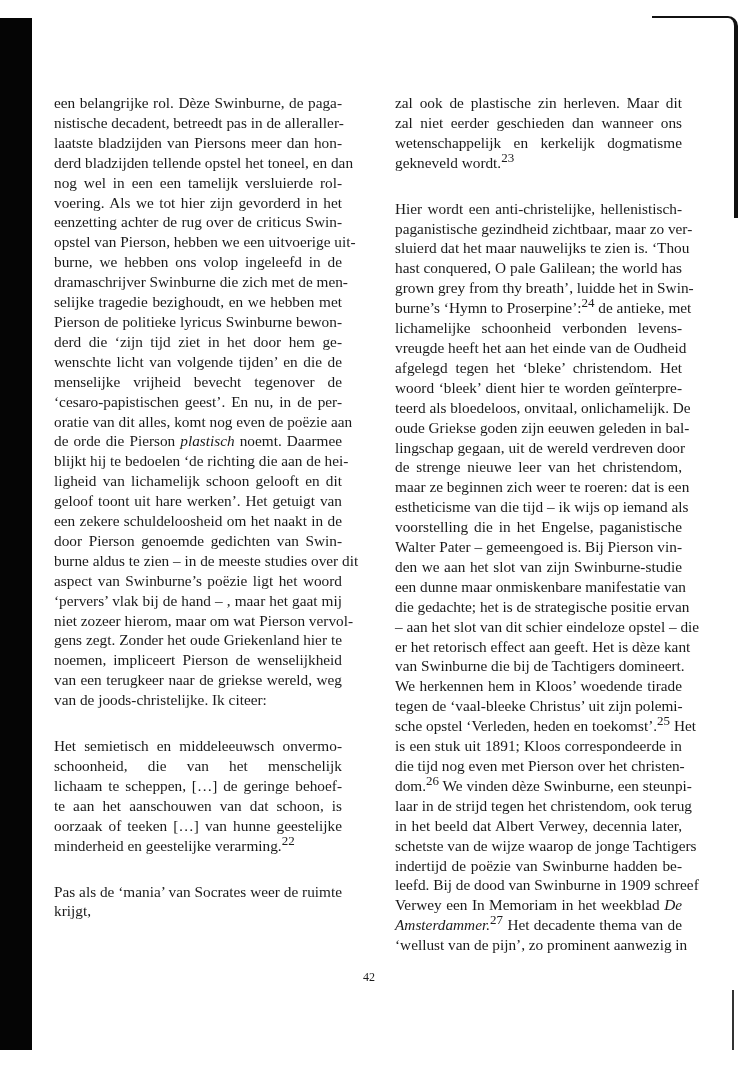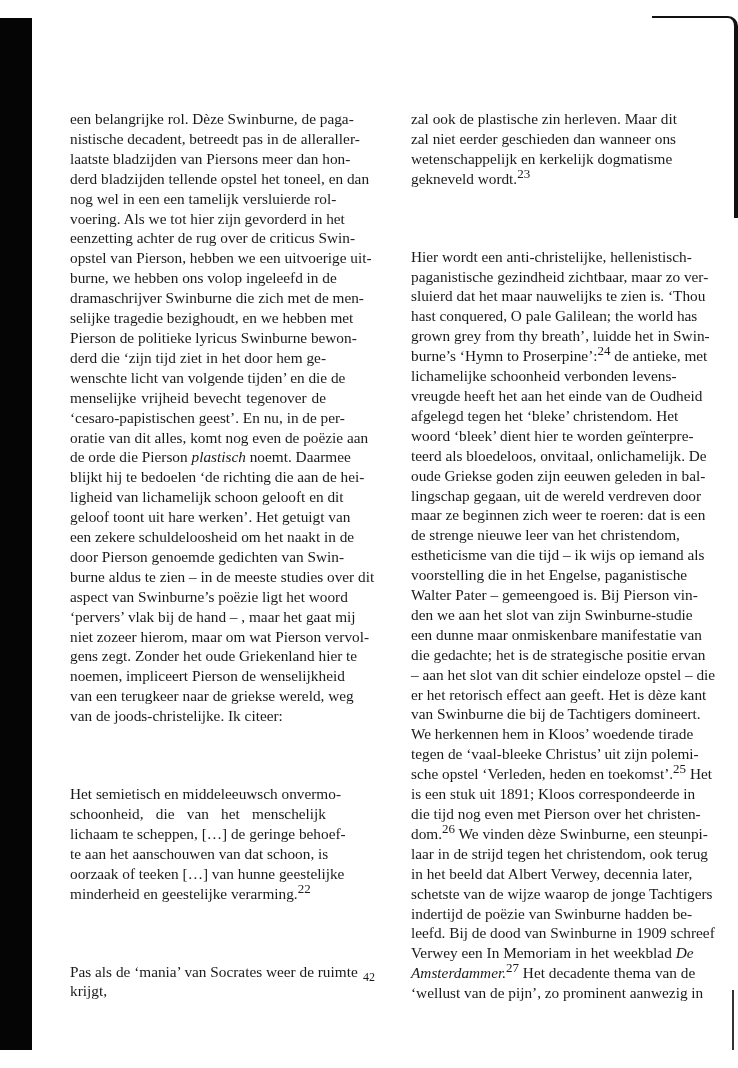--- a/index.html
+++ b/index.html
@@ -22,21 +22,21 @@
       position:absolute; right:4px; top:990px; width:2px; height:60px;
       background:#333;
     }
     .col {
       position:absolute; top:93px;
       font-size:15.3px; line-height:19.9px;
       text-align:justify; hyphens:none;
     }
     .col.left { left:54px; width:288px; }
     .col.right { left:395px; width:287px; }
-    .col p { margin:16px; }
+    .col p { margin:0; }
     .line { display:block; text-align:justify; text-align-last:justify; white-space:nowrap; }
     .line.last { text-align-last:left; }
     .quote { margin-left:14px; }
     .gap { height:20px; }
     sup { font-size:13px; line-height:0; vertical-align:6px; }
     em { font-style:italic; }
     .page-number {
       position:absolute; left:369px; top:970px; transform:translateX(-50%);
       font-size:12px;
     }
@@ -116,22 +116,22 @@
     <span class="line">hast conquered, O pale Galilean; the world has</span>
     <span class="line">grown grey from thy breath’, luidde het in Swin-</span>
     <span class="line"><span>burne’s ‘Hymn to Proserpine’:</span><sup>24</sup><span> de antieke, met</span></span>
     <span class="line">lichamelijke schoonheid verbonden levens-</span>
     <span class="line">vreugde heeft het aan het einde van de Oudheid</span>
     <span class="line">afgelegd tegen het ‘bleke’ christendom. Het</span>
     <span class="line">woord ‘bleek’ dient hier te worden geïnterpre-</span>
     <span class="line">teerd als bloedeloos, onvitaal, onlichamelijk. De</span>
     <span class="line">oude Griekse goden zijn eeuwen geleden in bal-</span>
     <span class="line">lingschap gegaan, uit de wereld verdreven door</span>
+    <span class="line">de strenge nieuwe leer van het christendom,</span>
     <span class="line">maar ze beginnen zich weer te roeren: dat is een</span>
-    <span class="line">de strenge nieuwe leer van het christendom,</span>
     <span class="line">estheticisme van die tijd – ik wijs op iemand als</span>
     <span class="line">voorstelling die in het Engelse, paganistische</span>
     <span class="line">Walter Pater – gemeengoed is. Bij Pierson vin-</span>
     <span class="line">den we aan het slot van zijn Swinburne-studie</span>
     <span class="line">een dunne maar onmiskenbare manifestatie van</span>
     <span class="line">die gedachte; het is de strategische positie ervan</span>
     <span class="line">– aan het slot van dit schier eindeloze opstel – die</span>
     <span class="line">er het retorisch effect aan geeft. Het is dèze kant</span>
     <span class="line">van Swinburne die bij de Tachtigers domineert.</span>
     <span class="line">We herkennen hem in Kloos’ woedende tirade</span>

